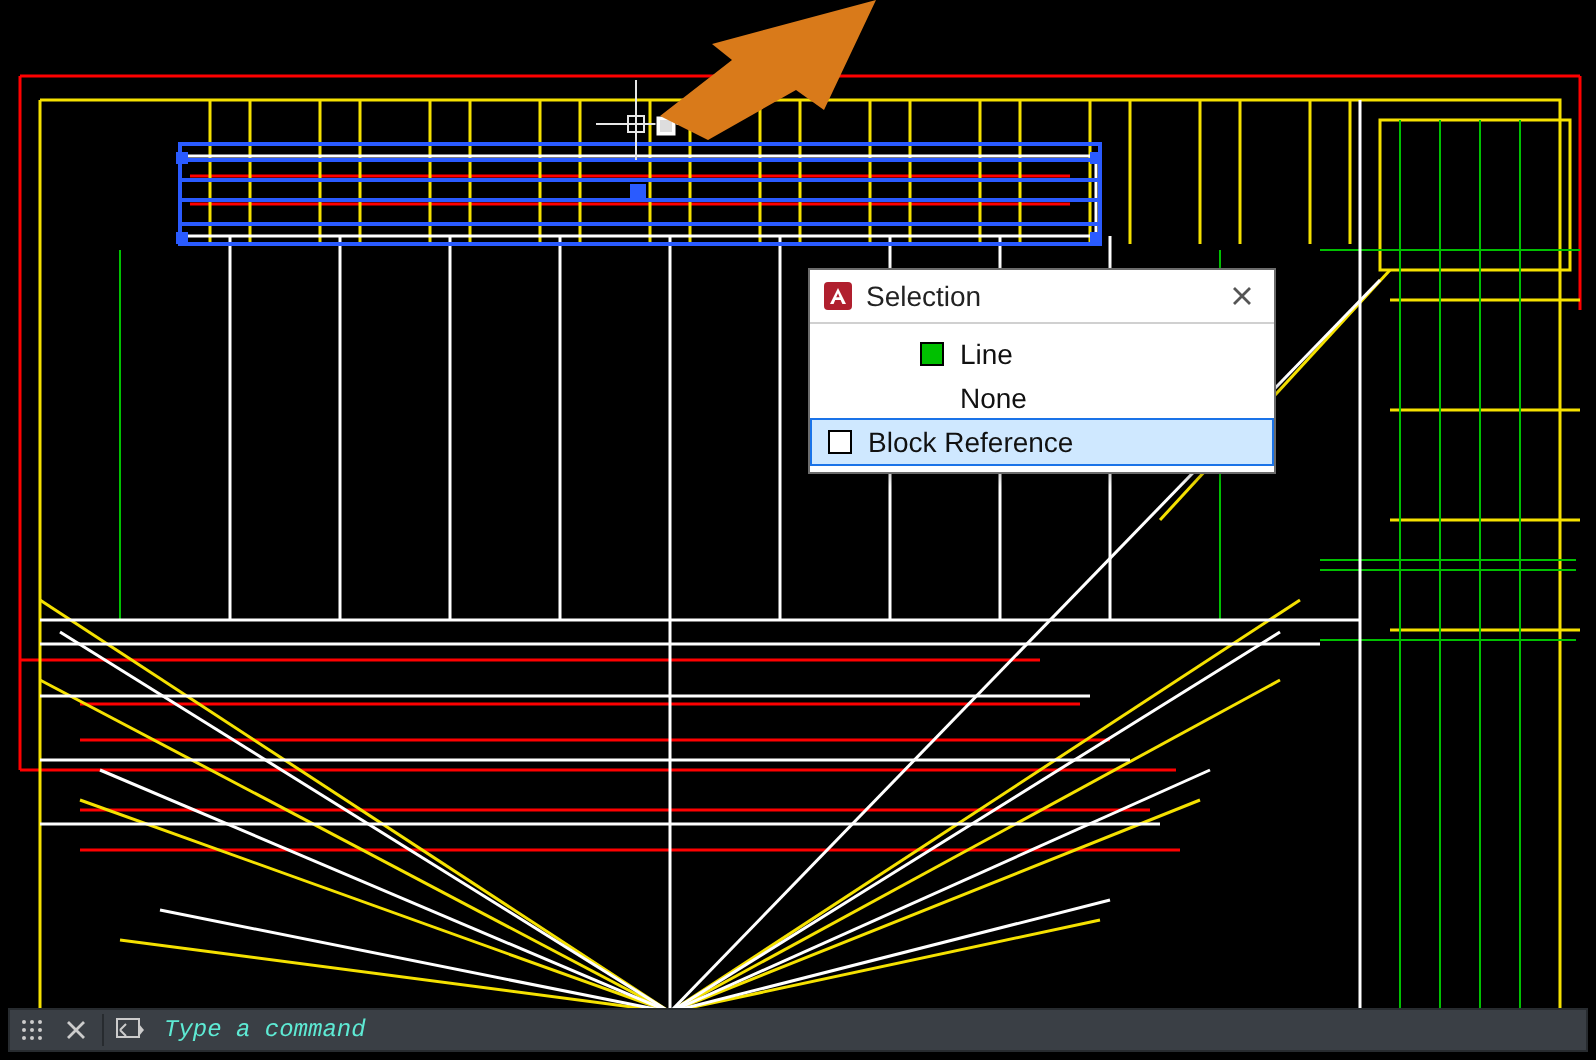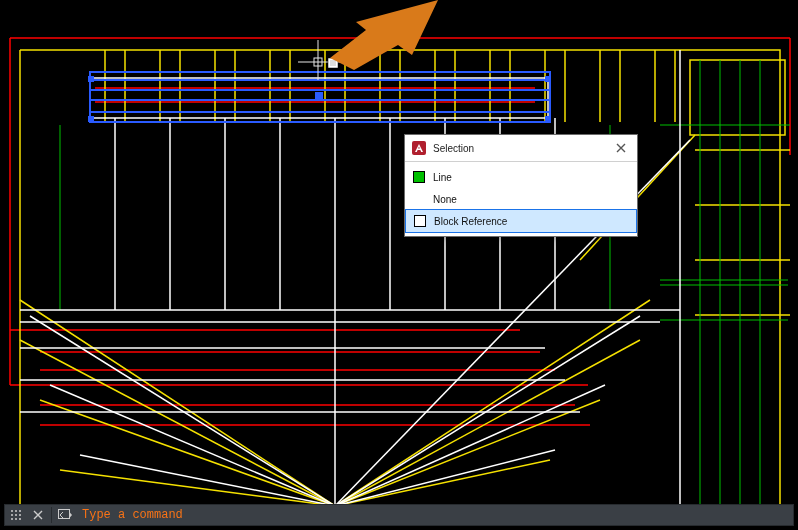--- a/index.html
+++ b/index.html
@@ -28,21 +28,21 @@
 
   
   .selection-popup {
     position: absolute;
     left: 404px;
     top: 134px;
     width: 232px;
     background: #fff;
     border: 1px solid #6b6b6b;
     box-shadow: 0 2px 6px rgba(0,0,0,.25);
-    font-size: 10px;
+    font-size: 14px;
   }
   .popup-titlebar {
     height: 26px;
     background: #fff;
     display: flex;
     align-items: center;
     border-bottom: 1px solid #d0d0d0;
   }
   .popup-title-icon {
     width: 16px; height: 16px;
@@ -62,20 +62,21 @@
   }
   .popup-body {
     padding: 4px 0 4px 0;
   }
   .sel-row {
     display: flex;
     align-items: center;
     height: 22px;
     padding: 0 8px;
     cursor: pointer;
+    margin-left: 47px;
   }
   .sel-row.highlight {
     background: #cfe8ff;
     border: 1px solid #1a73e8;
     margin: -1px 0;
   }
   .swatch {
     width: 12px; height: 12px;
     margin-right: 8px;
     border: 1px solid #000;
@@ -123,21 +124,22 @@
     background: #272b2f;
     margin: 0 2px;
   }
   .cmd-icon {
     width: 22px; height: 22px;
     display:flex; align-items:center; justify-content:center;
     cursor: pointer;
   }
   .cmd-placeholder {
     margin-left: 6px;
-    color: #f97316;
+    font-style: italic;
+    color: #5eead4;
     flex: 1 1 auto;
   }
 </style>
 </head>
 <body>
 
 <div class="stage">
 
   <div class="canvas">
     <svg viewBox="0 0 798 506" width="798" height="506">

